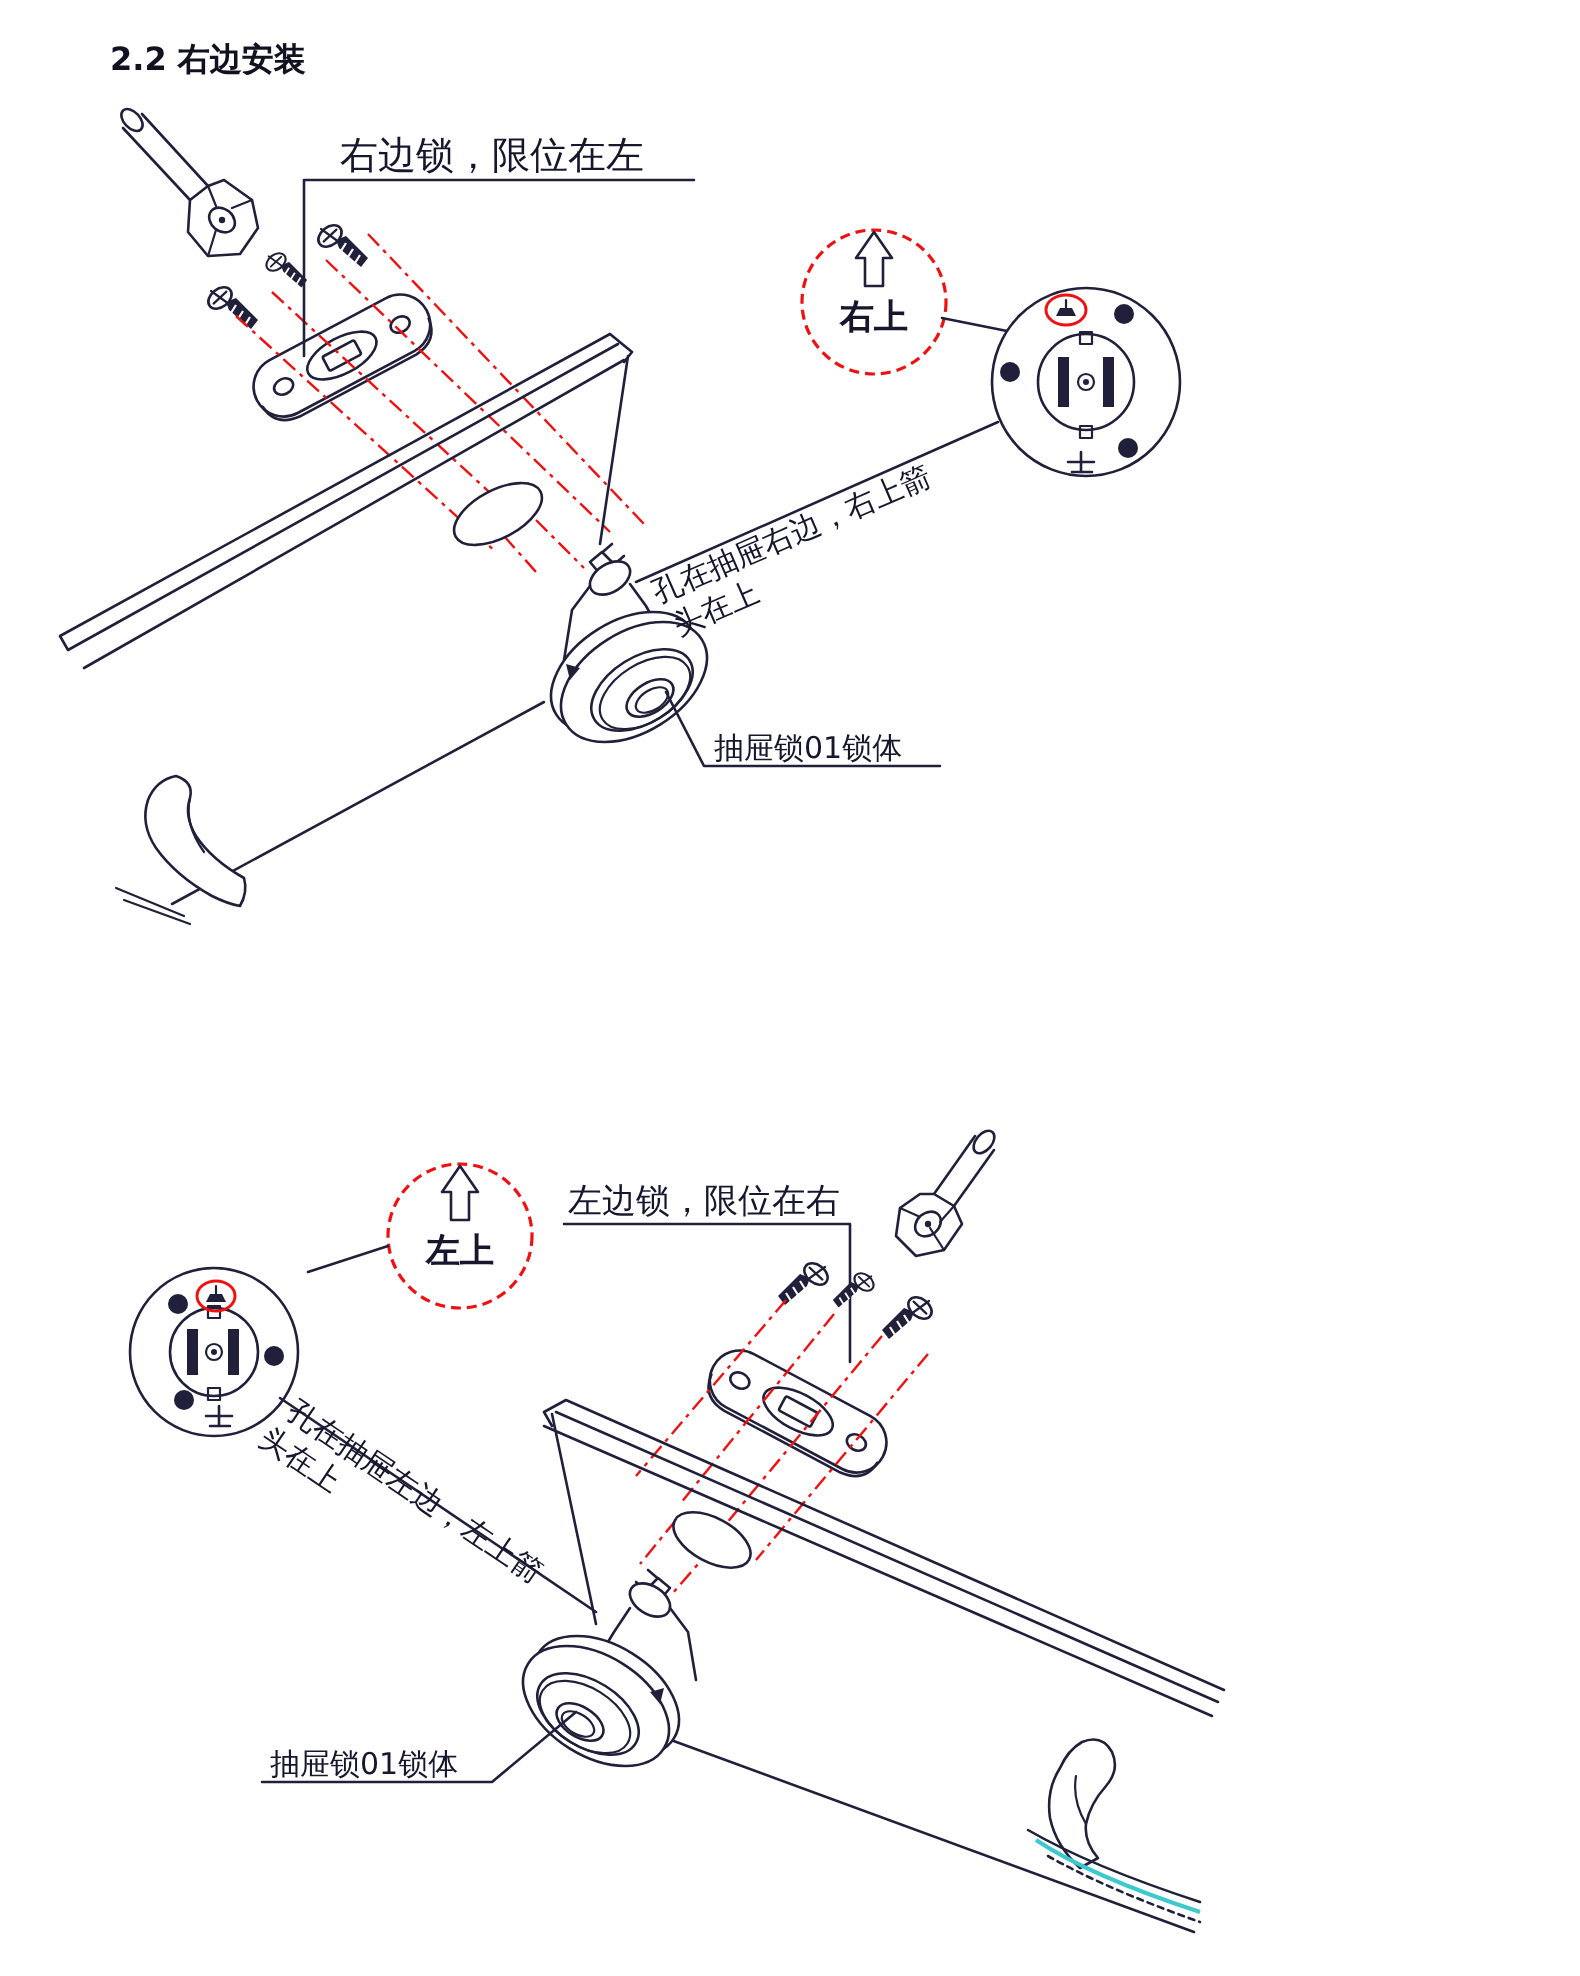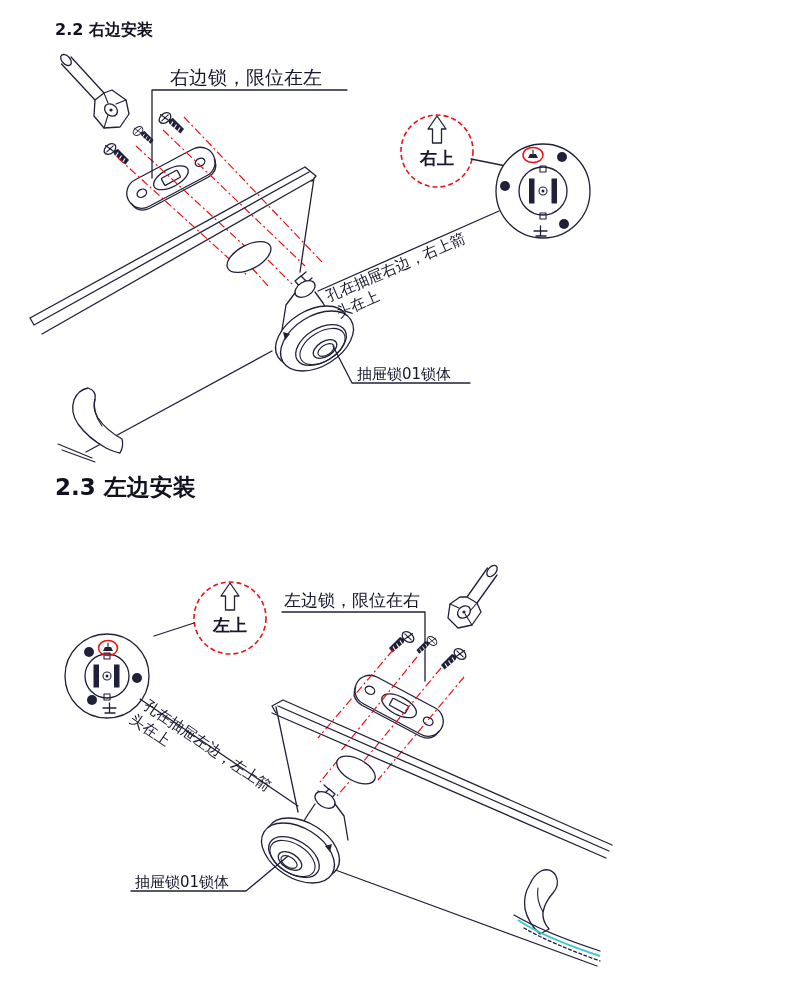--- a/index.html
+++ b/index.html
@@ -16,21 +16,20 @@
   .rdash{stroke:#ee1111;stroke-width:1.2;fill:none;stroke-dasharray:8 3 2 3;}
   .thin{stroke-width:1.1;}
   text.t{fill:#16162c;font-family:"DejaVu Sans","Liberation Sans",sans-serif;}
 </style>
 </head>
 <body>
 
 <div class="page">
 
   <div class="heading h-small">2.2 右边安装</div>
-  <div class="heading h-big">2.3 左边安装</div>
 
   <svg width="790" height="988" viewBox="0 0 790 988">
     <defs>
       <g id="screw">
         <path class="kd" d="M3,2 L8,0 L19,11 L15.5,15.5 L4.5,6 Z"></path>
         <path d="M8,3.5 L5.5,7.5 M11.5,6.5 L9,10.5 M15,9.5 L12.5,13.5" stroke="#ffffff" stroke-width="1.1" fill="none"></path>
         <ellipse cx="0" cy="0" rx="6.5" ry="4.5" class="kf" transform="rotate(-38)"></ellipse>
         <path class="k thin" d="M-4.5,-3.5 L4.5,3 M-3.2,2.8 L3.2,-3.2"></path>
       </g>
       <g id="plate">

